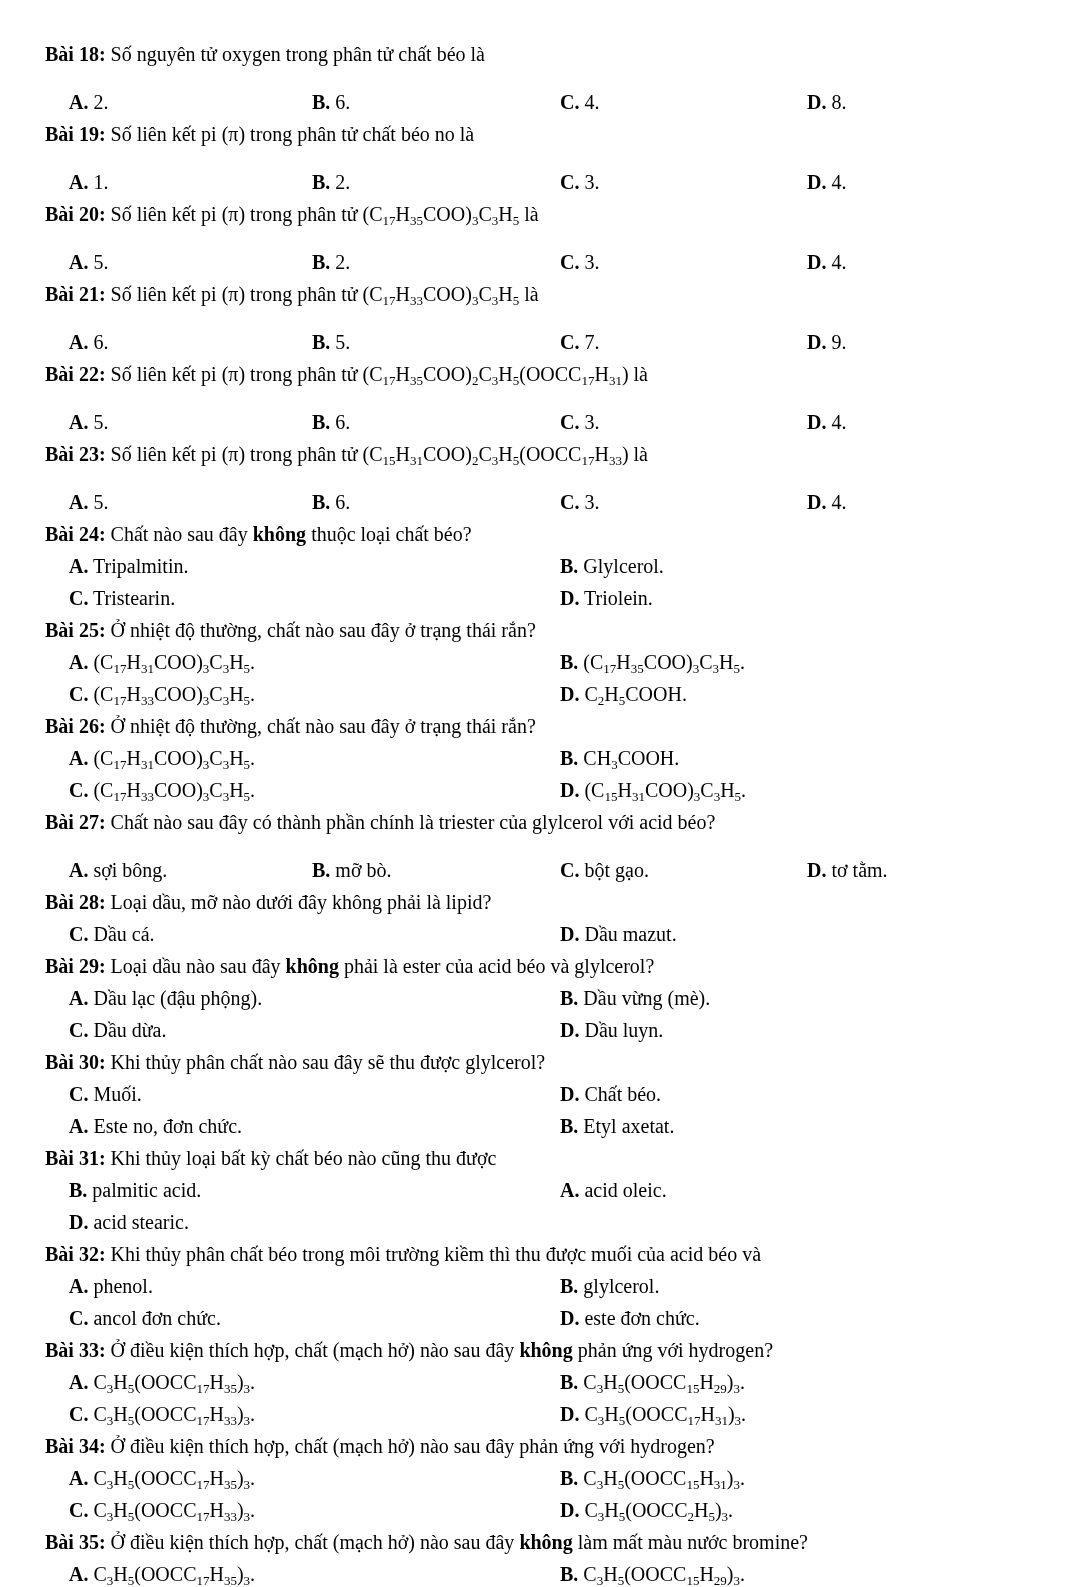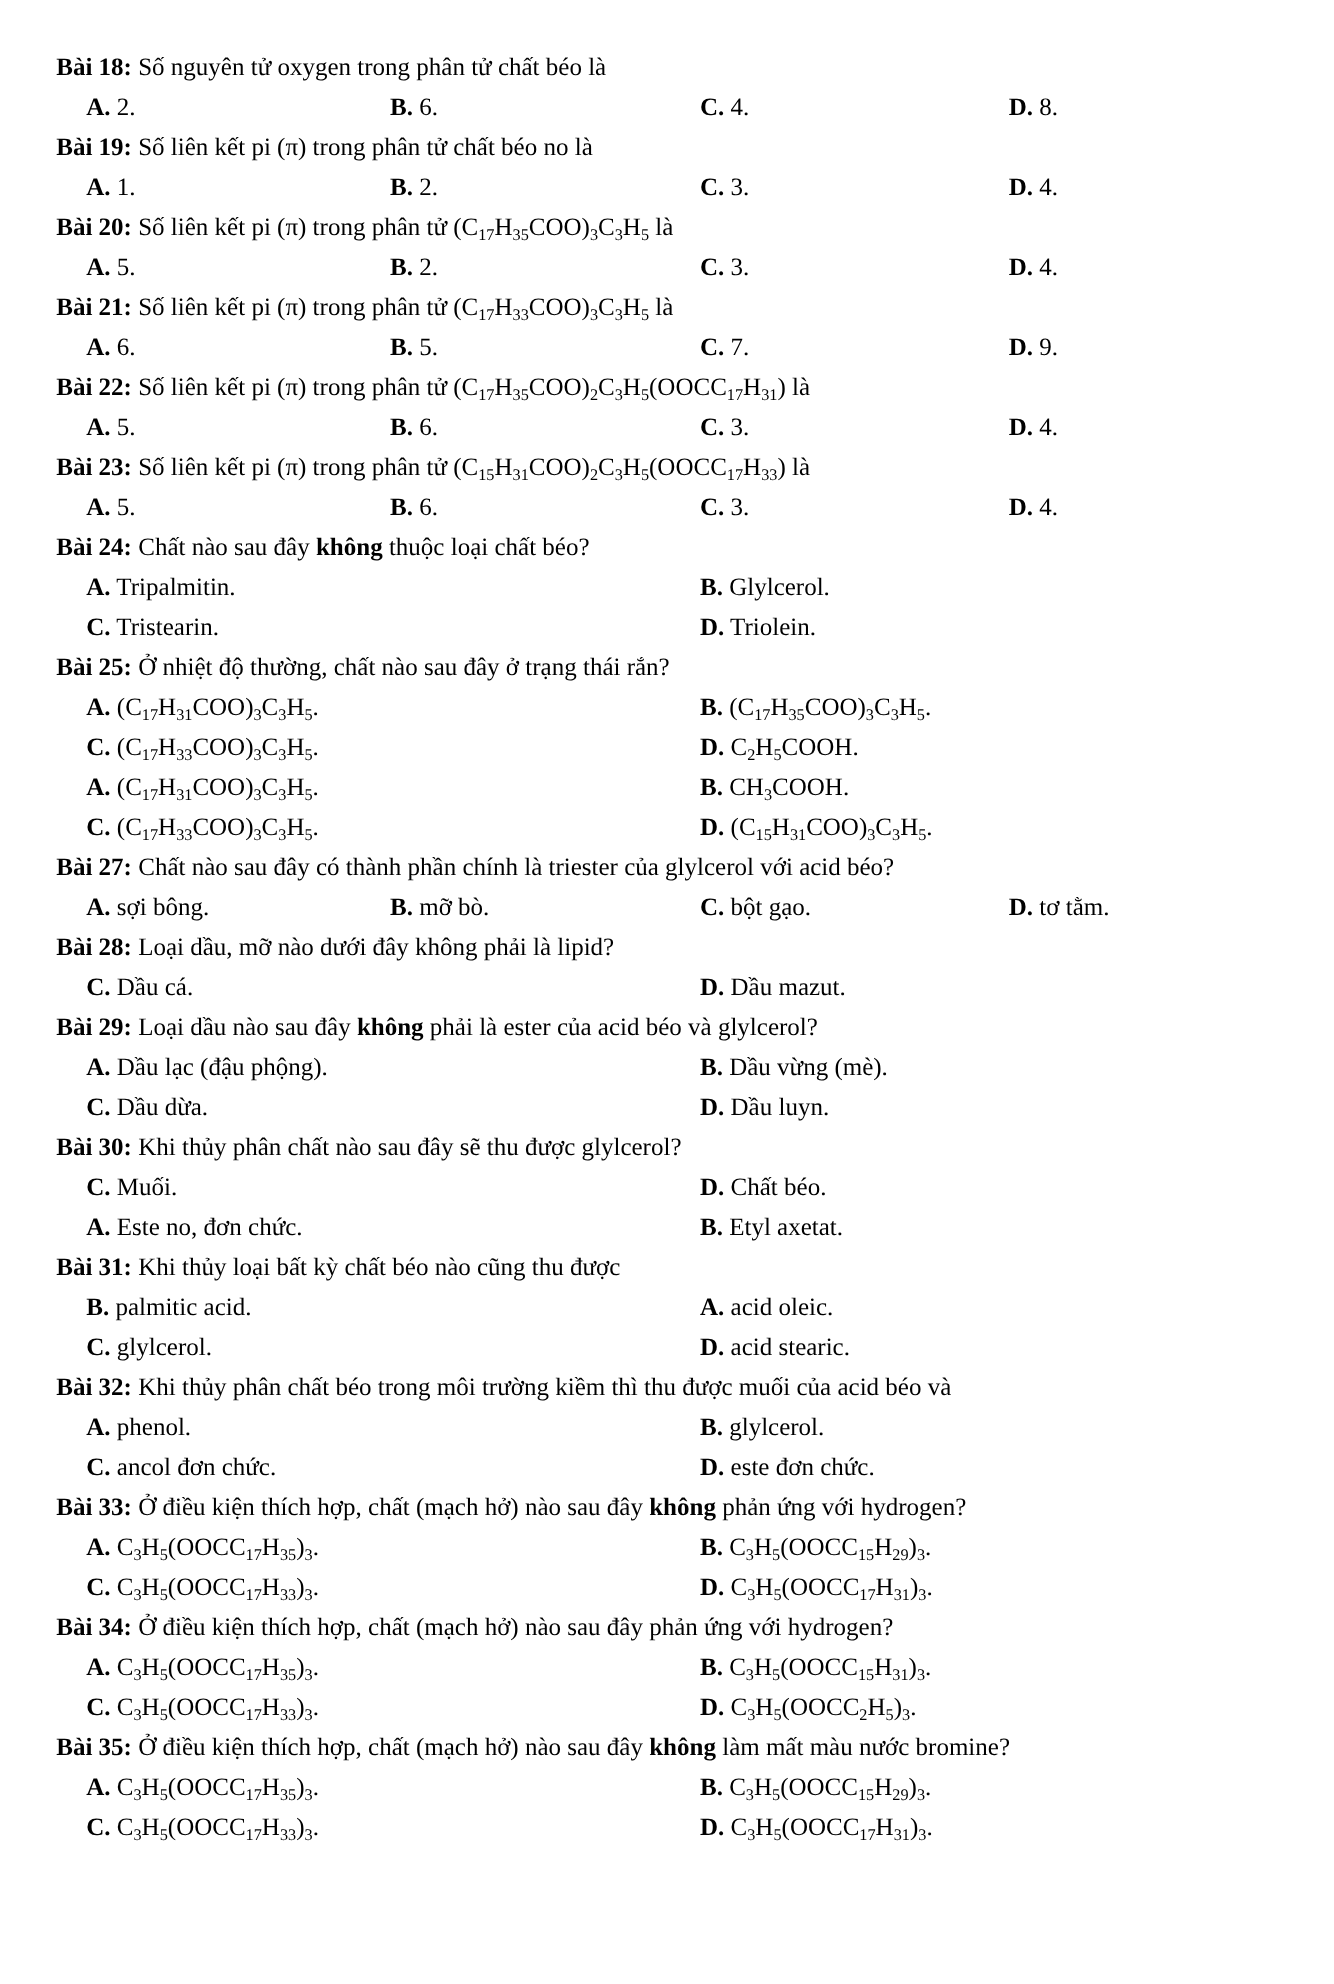--- a/index.html
+++ b/index.html
@@ -13,21 +13,21 @@
     overflow: hidden;
   }
   .doc { padding: 38px 20px 0 45px; }
   .q-line { line-height: 32px; }
   .q-label { font-weight: bold; }
   .opts {
     display: grid;
     line-height: 32px;
     padding-left: 24px;
   }
-  .cols-4 { grid-template-columns: 243px 248px 247px 1fr; }
+  .cols-4 { grid-template-columns: 243px 248px 247px 1fr; margin-top: 16px; }
   .cols-2 { grid-template-columns: 491px 1fr; }
   .opt-key { font-weight: bold; }
   sub {
     font-size: 0.65em;
     vertical-align: baseline;
     position: relative;
     top: 0.28em;
     line-height: 0;
   }
 </style>
@@ -106,20 +106,21 @@
         <div class="opts cols-2">
           <div class="opt"><span class="opt-key">A.</span> <span>(C<sub>17</sub>H<sub>31</sub>COO)<sub>3</sub>C<sub>3</sub>H<sub>5</sub>.</span></div>
           <div class="opt"><span class="opt-key">B.</span> <span>(C<sub>17</sub>H<sub>35</sub>COO)<sub>3</sub>C<sub>3</sub>H<sub>5</sub>.</span></div>
         </div>
         <div class="opts cols-2">
           <div class="opt"><span class="opt-key">C.</span> <span>(C<sub>17</sub>H<sub>33</sub>COO)<sub>3</sub>C<sub>3</sub>H<sub>5</sub>.</span></div>
           <div class="opt"><span class="opt-key">D.</span> <span>C<sub>2</sub>H<sub>5</sub>COOH.</span></div>
         </div>
       </div>
       <div>
+        <div class="q-line"><span class="q-label">Bài 26:</span> <span>Ở nhiệt độ thường, chất nào sau đây ở trạng thái rắn?</span></div>
         <div class="opts cols-2">
           <div class="opt"><span class="opt-key">A.</span> <span>(C<sub>17</sub>H<sub>31</sub>COO)<sub>3</sub>C<sub>3</sub>H<sub>5</sub>.</span></div>
           <div class="opt"><span class="opt-key">B.</span> <span>CH<sub>3</sub>COOH.</span></div>
         </div>
         <div class="opts cols-2">
           <div class="opt"><span class="opt-key">C.</span> <span>(C<sub>17</sub>H<sub>33</sub>COO)<sub>3</sub>C<sub>3</sub>H<sub>5</sub>.</span></div>
           <div class="opt"><span class="opt-key">D.</span> <span>(C<sub>15</sub>H<sub>31</sub>COO)<sub>3</sub>C<sub>3</sub>H<sub>5</sub>.</span></div>
         </div>
       </div>
       <div>
@@ -160,21 +161,20 @@
           <div class="opt"><span class="opt-key">B.</span> <span>Etyl axetat.</span></div>
         </div>
       </div>
       <div>
         <div class="q-line"><span class="q-label">Bài 31:</span> <span>Khi thủy loại bất kỳ chất béo nào cũng thu được</span></div>
         <div class="opts cols-2">
           <div class="opt"><span class="opt-key">B.</span> <span>palmitic acid.</span></div>
           <div class="opt"><span class="opt-key">A.</span> <span>acid oleic.</span></div>
         </div>
         <div class="opts cols-2">
-          <div class="opt"><span class="opt-key">C.</span> <span>glylcerol.</span></div>
           <div class="opt"><span class="opt-key">D.</span> <span>acid stearic.</span></div>
         </div>
       </div>
       <div>
         <div class="q-line"><span class="q-label">Bài 32:</span> <span>Khi thủy phân chất béo trong môi trường kiềm thì thu được muối của acid béo và</span></div>
         <div class="opts cols-2">
           <div class="opt"><span class="opt-key">A.</span> <span>phenol.</span></div>
           <div class="opt"><span class="opt-key">B.</span> <span>glylcerol.</span></div>
         </div>
         <div class="opts cols-2">

